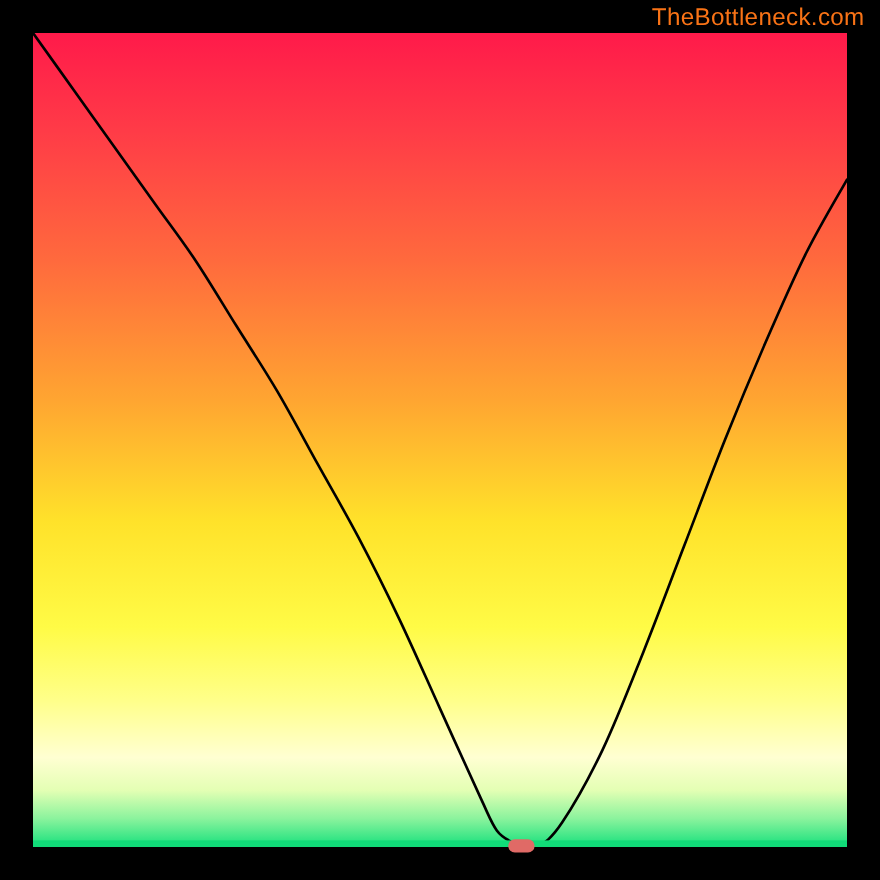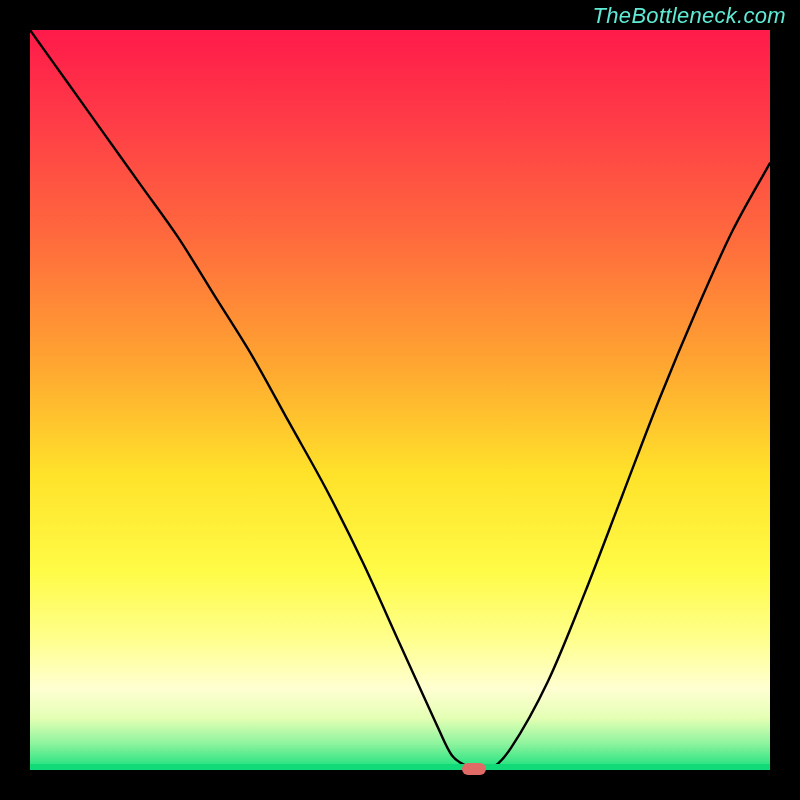--- a/index.html
+++ b/index.html
@@ -15,24 +15,23 @@
     width: 800px;
     height: 800px;
     background: #000000;
   }
   .watermark {
     position: absolute;
     top: 3px;
     right: 14px;
     font-family: Arial, Helvetica, sans-serif;
     font-size: 22px;
-    color: #5eead4;
+    color: #f97316;
     letter-spacing: 0.3px;
     z-index: 3;
-    font-style: italic;
   }
   svg {
     position: absolute;
     left: 0;
     top: 0;
   }
 </style>
 </head>
 <body>
 <div class="frame">

